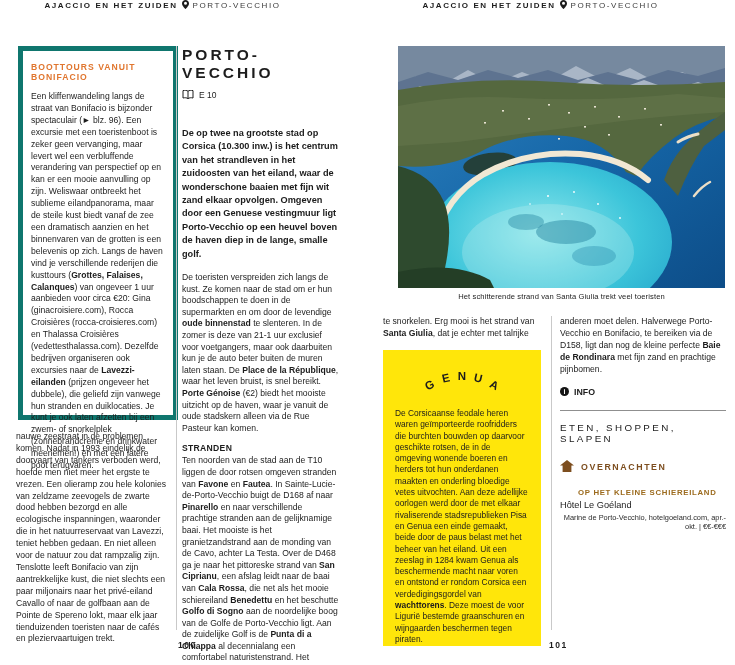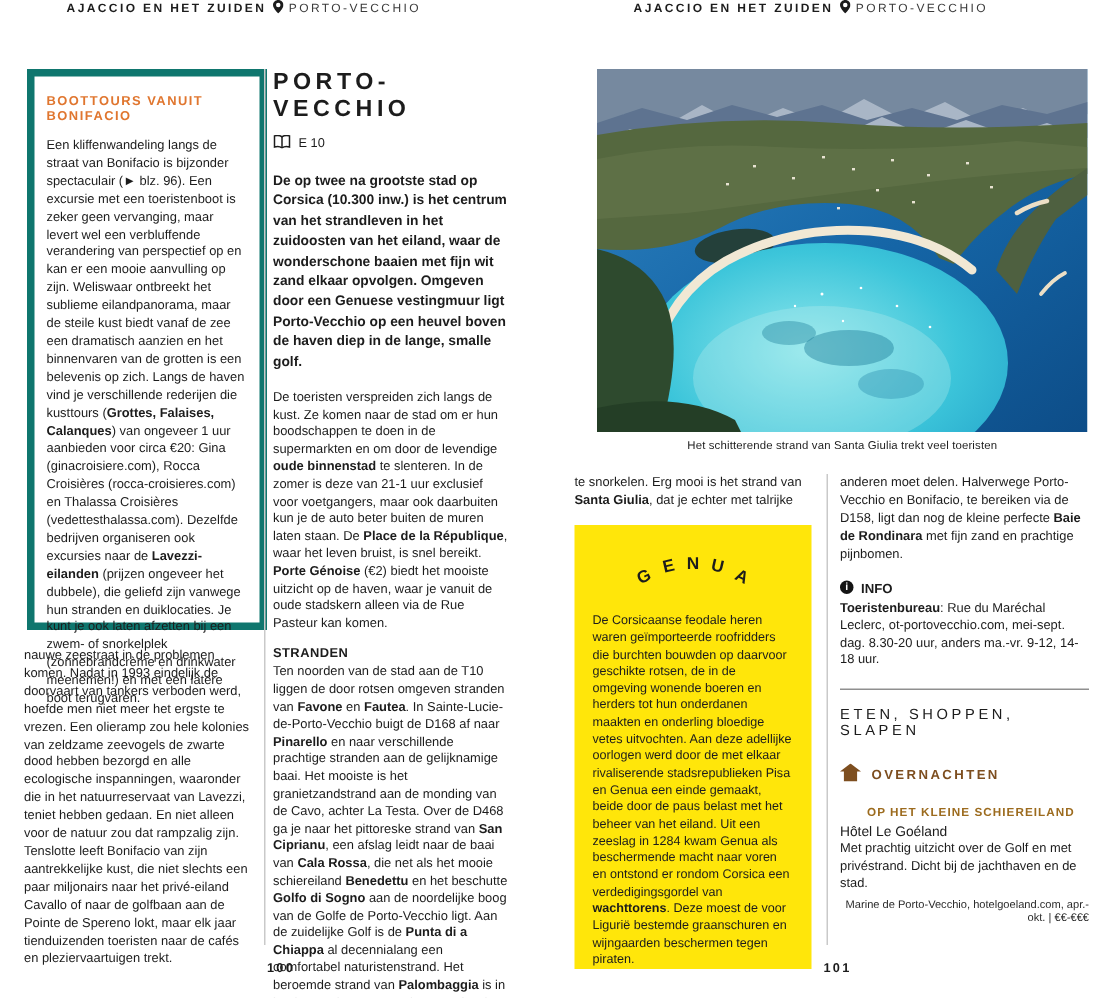--- a/index.html
+++ b/index.html
@@ -13,21 +13,21 @@
   .box{position:absolute;left:18px;top:46px;width:160px;height:374px;border:5px solid #0f766e;
        box-sizing:border-box;padding:11px 8px;}
   .box-title{color:#e0762f;font-size:8.6px;font-weight:bold;letter-spacing:1px;margin-bottom:9px;}
   .body{font-size:8.6px;line-height:11.9px;}
   .b{font-weight:bold;}
   .contcol{position:absolute;left:16px;top:431px;width:152px;}
   .vrule{position:absolute;width:1px;background:#c9c9c9;}
   .midcol{position:absolute;left:182px;top:46px;width:157px;}
   .h1{font-size:15.5px;font-weight:bold;letter-spacing:3px;margin:0;}
   .mapref{margin-top:8px;font-size:8.5px;display:flex;align-items:flex-start;gap:5px;}
-  .intro{font-weight:bold;font-size:9.2px;line-height:13.4px;margin-top:13px;}
+  .intro{font-weight:bold;font-size:9.2px;line-height:13.4px;margin-top:26px;}
   .para{font-size:8.6px;line-height:11.6px;margin-top:11px;}
   .sub{font-size:8.6px;font-weight:bold;letter-spacing:.3px;margin-top:9px;}
   .pagenum{position:absolute;font-size:8.5px;font-weight:bold;letter-spacing:1.5px;}
   
   .photo{position:absolute;left:398px;top:46px;width:327px;height:242px;}
   .caption{position:absolute;left:398px;top:292px;width:327px;text-align:center;
            font-size:7.6px;letter-spacing:.1px;}
   .colA{position:absolute;left:383px;top:316px;width:158px;}
   .yellowbox{position:absolute;left:383px;top:350px;width:158px;height:296px;background:#ffe60a;
              box-sizing:border-box;padding:12px 12px 0;}
@@ -163,30 +163,28 @@
   </div>
 
   <div class="vrule" style="left:551px;top:316px;height:314px;"></div>
 
   <div class="colB">
     <div class="body"><span>anderen moet delen. Halverwege Porto-Vecchio en Bonifacio, te bereiken via de D158, ligt dan nog de kleine perfecte </span><span class="b">Baie de Rondinara</span><span> met fijn zand en prachtige pijnbomen.</span></div>
     <div class="info-head">
       <span class="info-icon">i</span>
       <span>INFO</span>
     </div>
-    <div class="info-item"><span class="b">Toeristenbureau</span><span>: Rue du Maréchal Leclerc, ot-portovecchio.com, mei-sept. dag. 8.30-20 uur, anders ma.-vr. 9-12, 14-18 uur.</span></div>
     <div class="sect-rule"></div>
     <div class="sect-head">ETEN, SHOPPEN, SLAPEN</div>
     <div class="ovn">
       <span><svg width="14" height="12" viewBox="0 0 14 12">
             <path d="M7 0 L14 5.4 L11.4 5.4 L11.4 12 L2.6 12 L2.6 5.4 L0 5.4 Z" fill="#7d4e1f"></path>
           </svg></span>
       <span>OVERNACHTEN</span>
     </div>
     <div class="subhead">OP HET KLEINE SCHIEREILAND</div>
     <div class="hotel-name">Hôtel Le Goéland</div>
-    <div class="hotel-desc">Met prachtig uitzicht over de Golf en met privéstrand. Dicht bij de jachthaven en de stad.</div>
     <div class="hotel-details">Marine de Porto-Vecchio, hotelgoeland.com, apr.-okt. | €€-€€€</div>
   </div>
 
   <div class="pagenum" style="left:549px;top:640px;">101</div>
 
 </div>
 
 </body></html>

